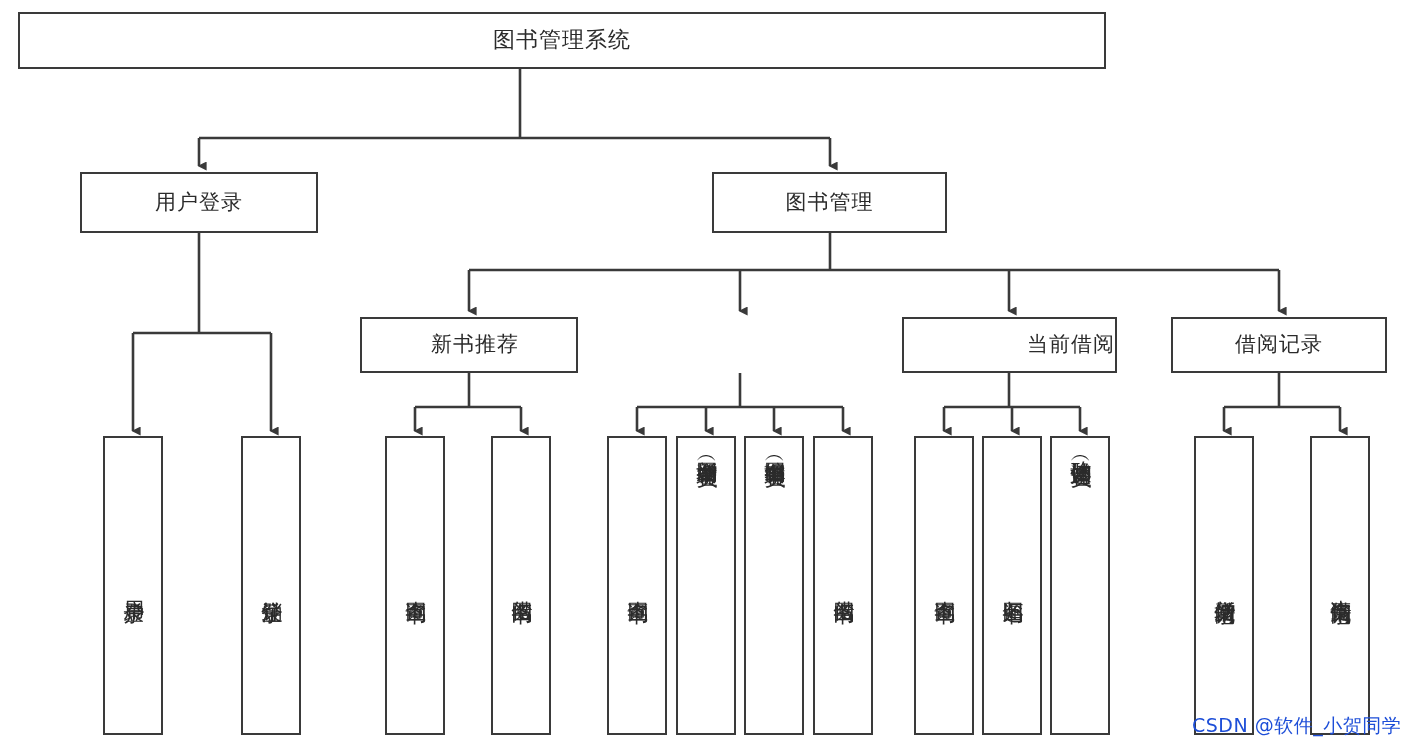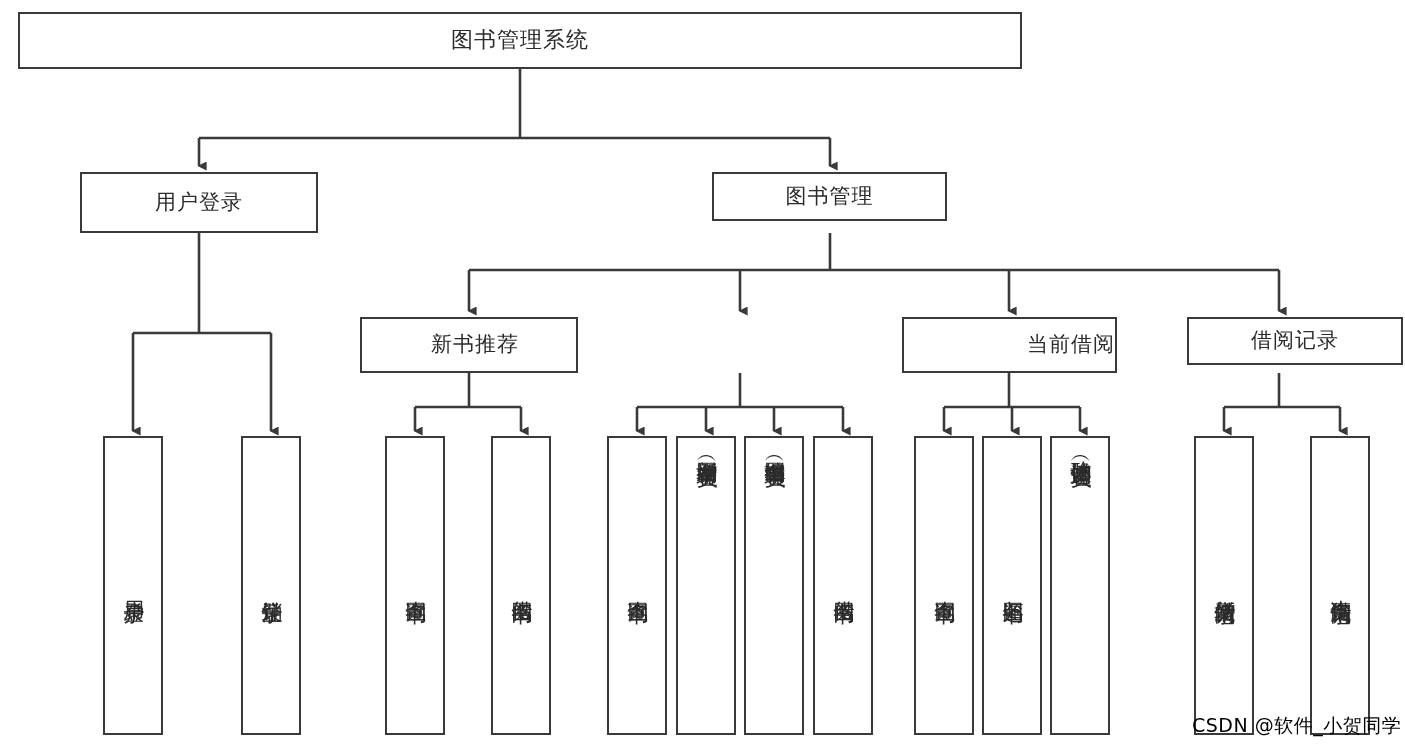--- a/index.html
+++ b/index.html
@@ -55,21 +55,21 @@
     padding-top: 6px;
     text-align: center;
   }
   .node-v-mid {
     justify-content: center;
     padding-top: 0;
   }
   .watermark {
     position: absolute;
     font-size: 19px;
-    color: #000000;
+    color: #1d4ed8;
     letter-spacing: 0.5px;
     white-space: nowrap;
     font-family: "DejaVu Sans", "Liberation Sans", sans-serif;
     text-align: right;
   }
 </style>
 </head>
 <body>
 
 <div id="diagram-root">
@@ -117,42 +117,42 @@
       <path d="M 1012,407 L 1012,431" marker-end="url(#arrowhead)"></path>
       <path d="M 1080,407 L 1080,431" marker-end="url(#arrowhead)"></path>
 
       <path d="M 1279,373 L 1279,407"></path>
       <path d="M 1224,407 L 1340,407"></path>
       <path d="M 1224,407 L 1224,431" marker-end="url(#arrowhead)"></path>
       <path d="M 1340,407 L 1340,431" marker-end="url(#arrowhead)"></path>
     </g>
   </svg>
 
-  <div class="node node-h node-root" style="left:18px; top:12px; width:1004px; height:57px;">
+  <div class="node node-h node-root" style="left:18px; top:12px; width:1088px; height:57px;">
     <span>图书管理系统</span>
   </div>
 
   <div class="node node-h" style="left:80px; top:172px; width:238px; height:61px;">
     <span>用户登录</span>
   </div>
 
-  <div class="node node-h" style="left:712px; top:172px; width:235px; height:49px;">
+  <div class="node node-h" style="left:712px; top:172px; width:235px; height:61px;">
     <span>图书管理</span>
   </div>
 
   <div class="node node-h" style="left:360px; top:317px; width:218px; height:56px;padding-left:12px;">
     <span>新书推荐</span>
   </div>
 
 
   <div class="node node-h" style="left:902px; top:317px; width:215px; height:56px;justify-content:flex-end;">
     <span>当前借阅</span>
   </div>
 
-  <div class="node node-h" style="left:1171px; top:317px; width:216px; height:48px;margin-left:16px;">
+  <div class="node node-h" style="left:1171px; top:317px; width:216px; height:56px;">
     <span>借阅记录</span>
   </div>
 
   <div class="node node-v node-v-mid" style="left:103px; top:436px; width:60px; height:299px;">
     <span>用户登录</span>
   </div>
 
   <div class="node node-v node-v-mid" style="left:241px; top:436px; width:60px; height:299px;">
     <span>注销登录</span>
   </div>

